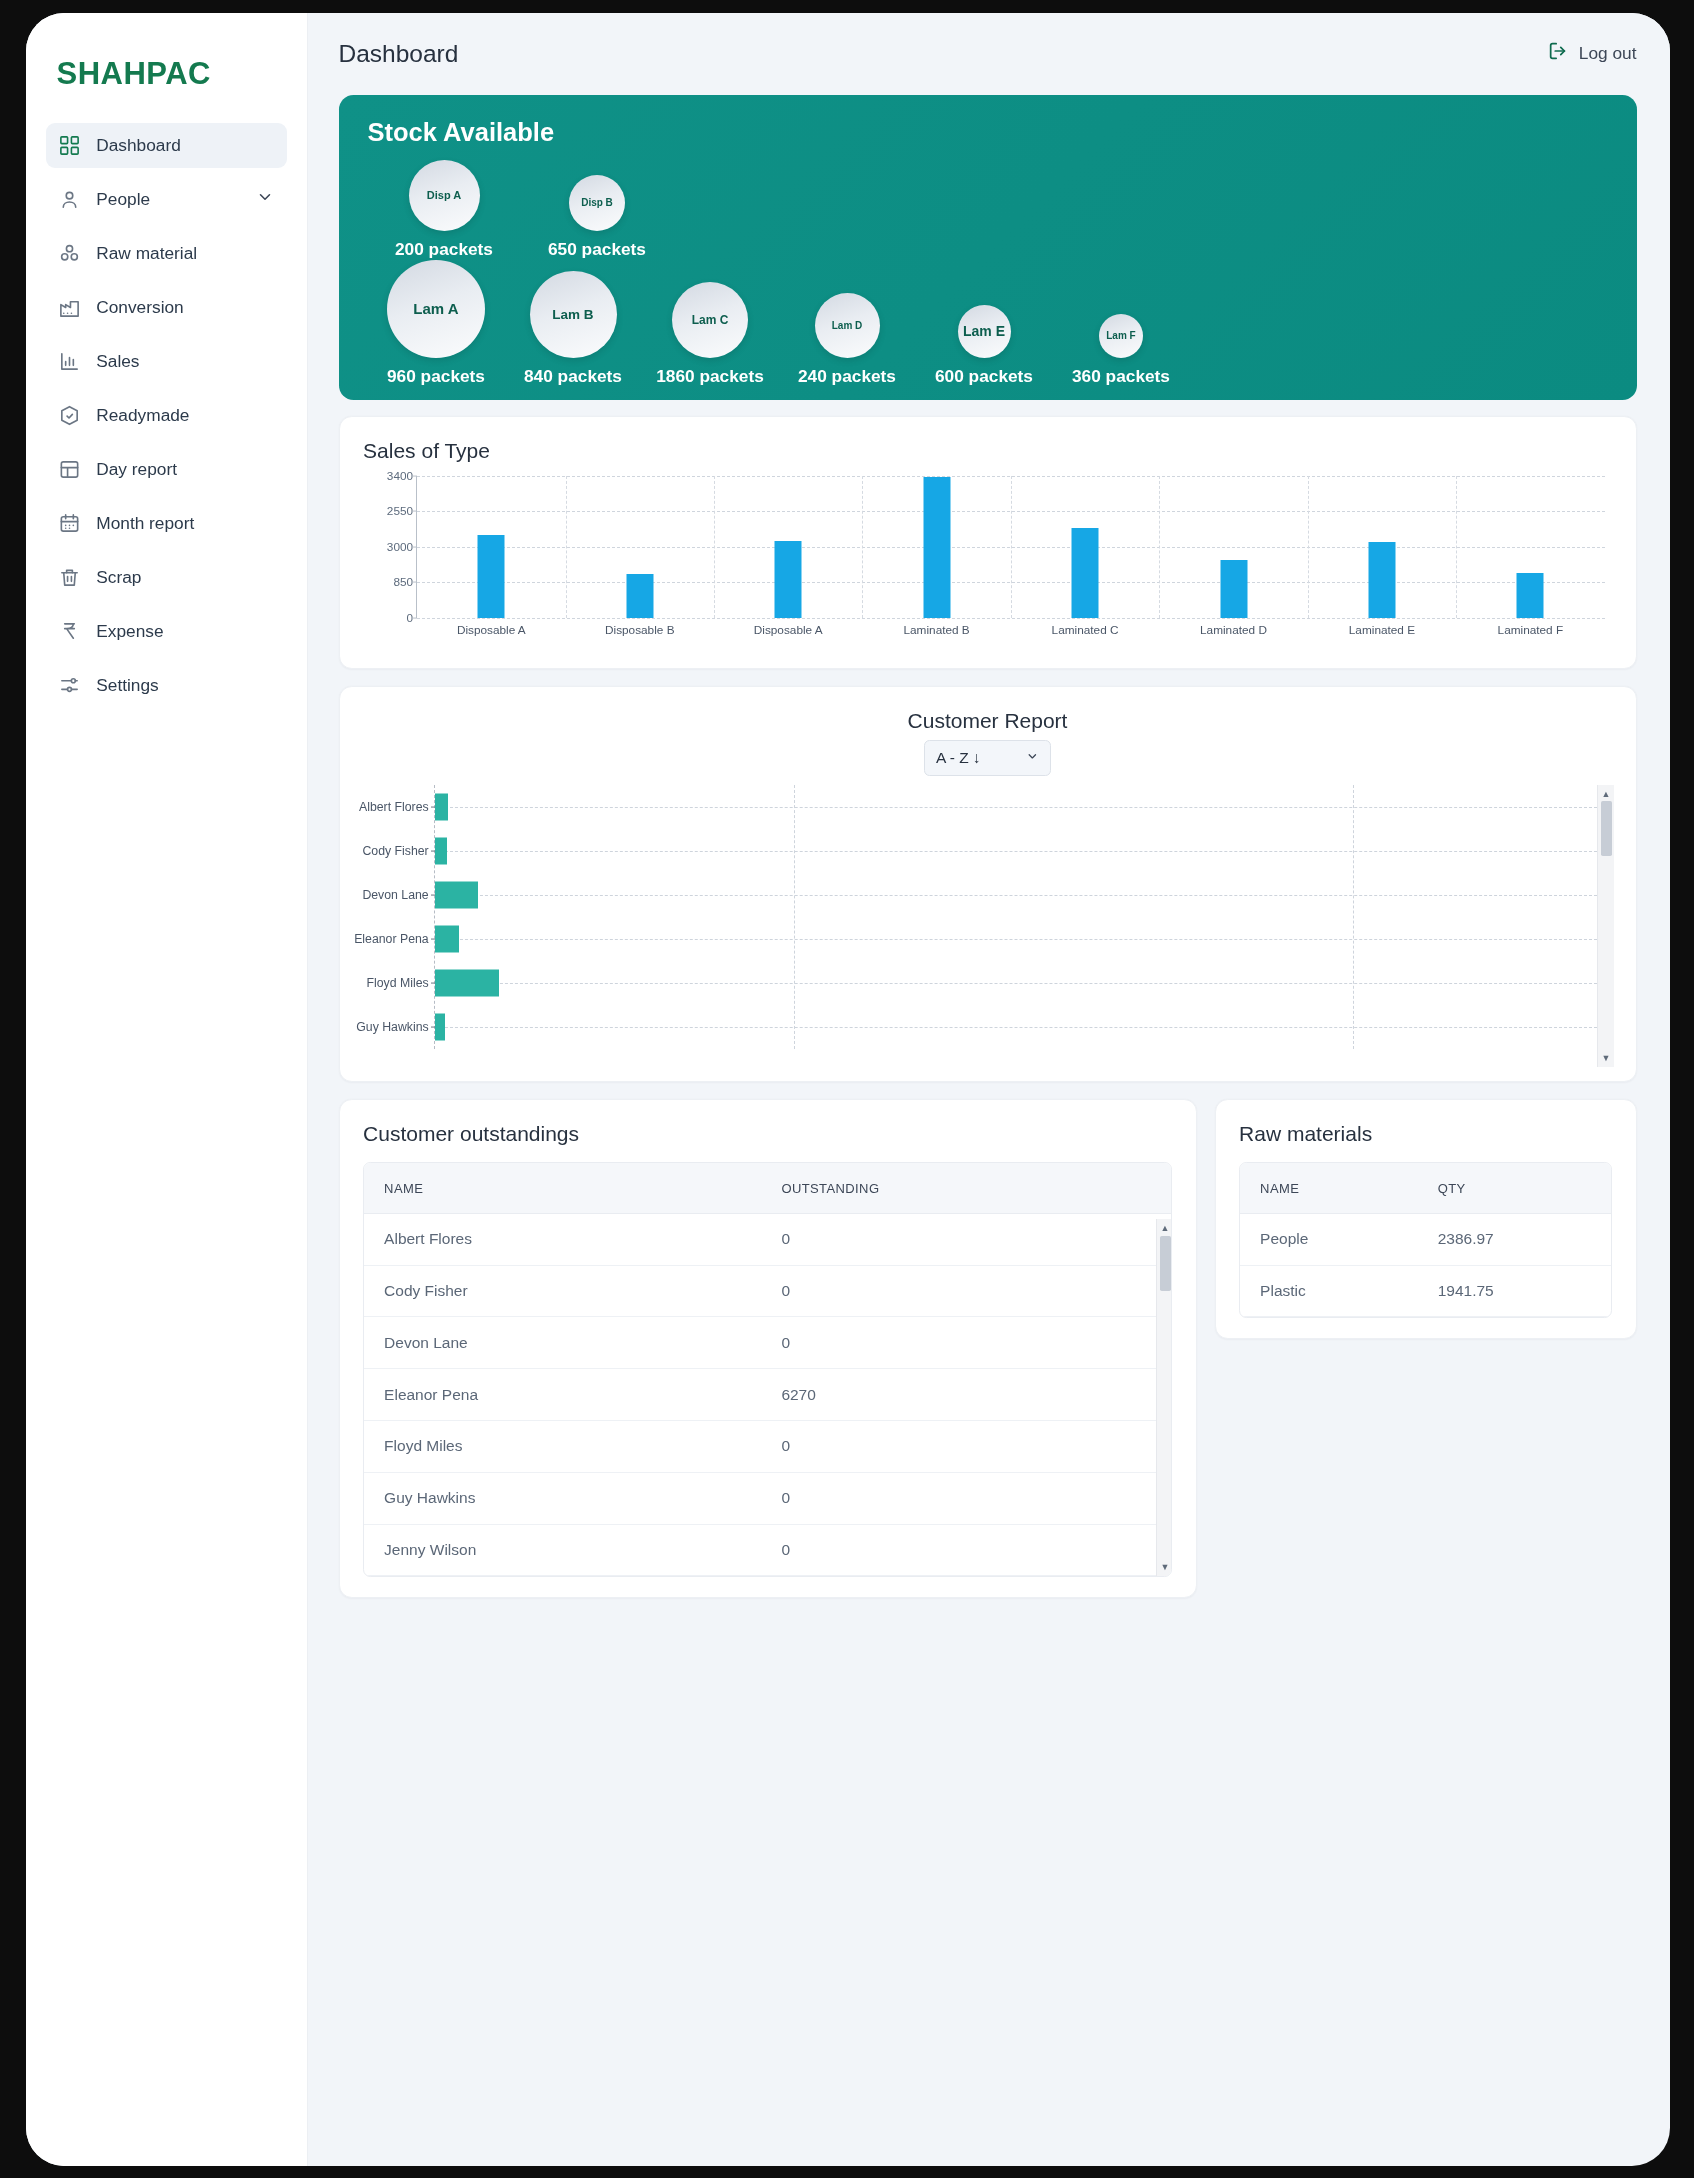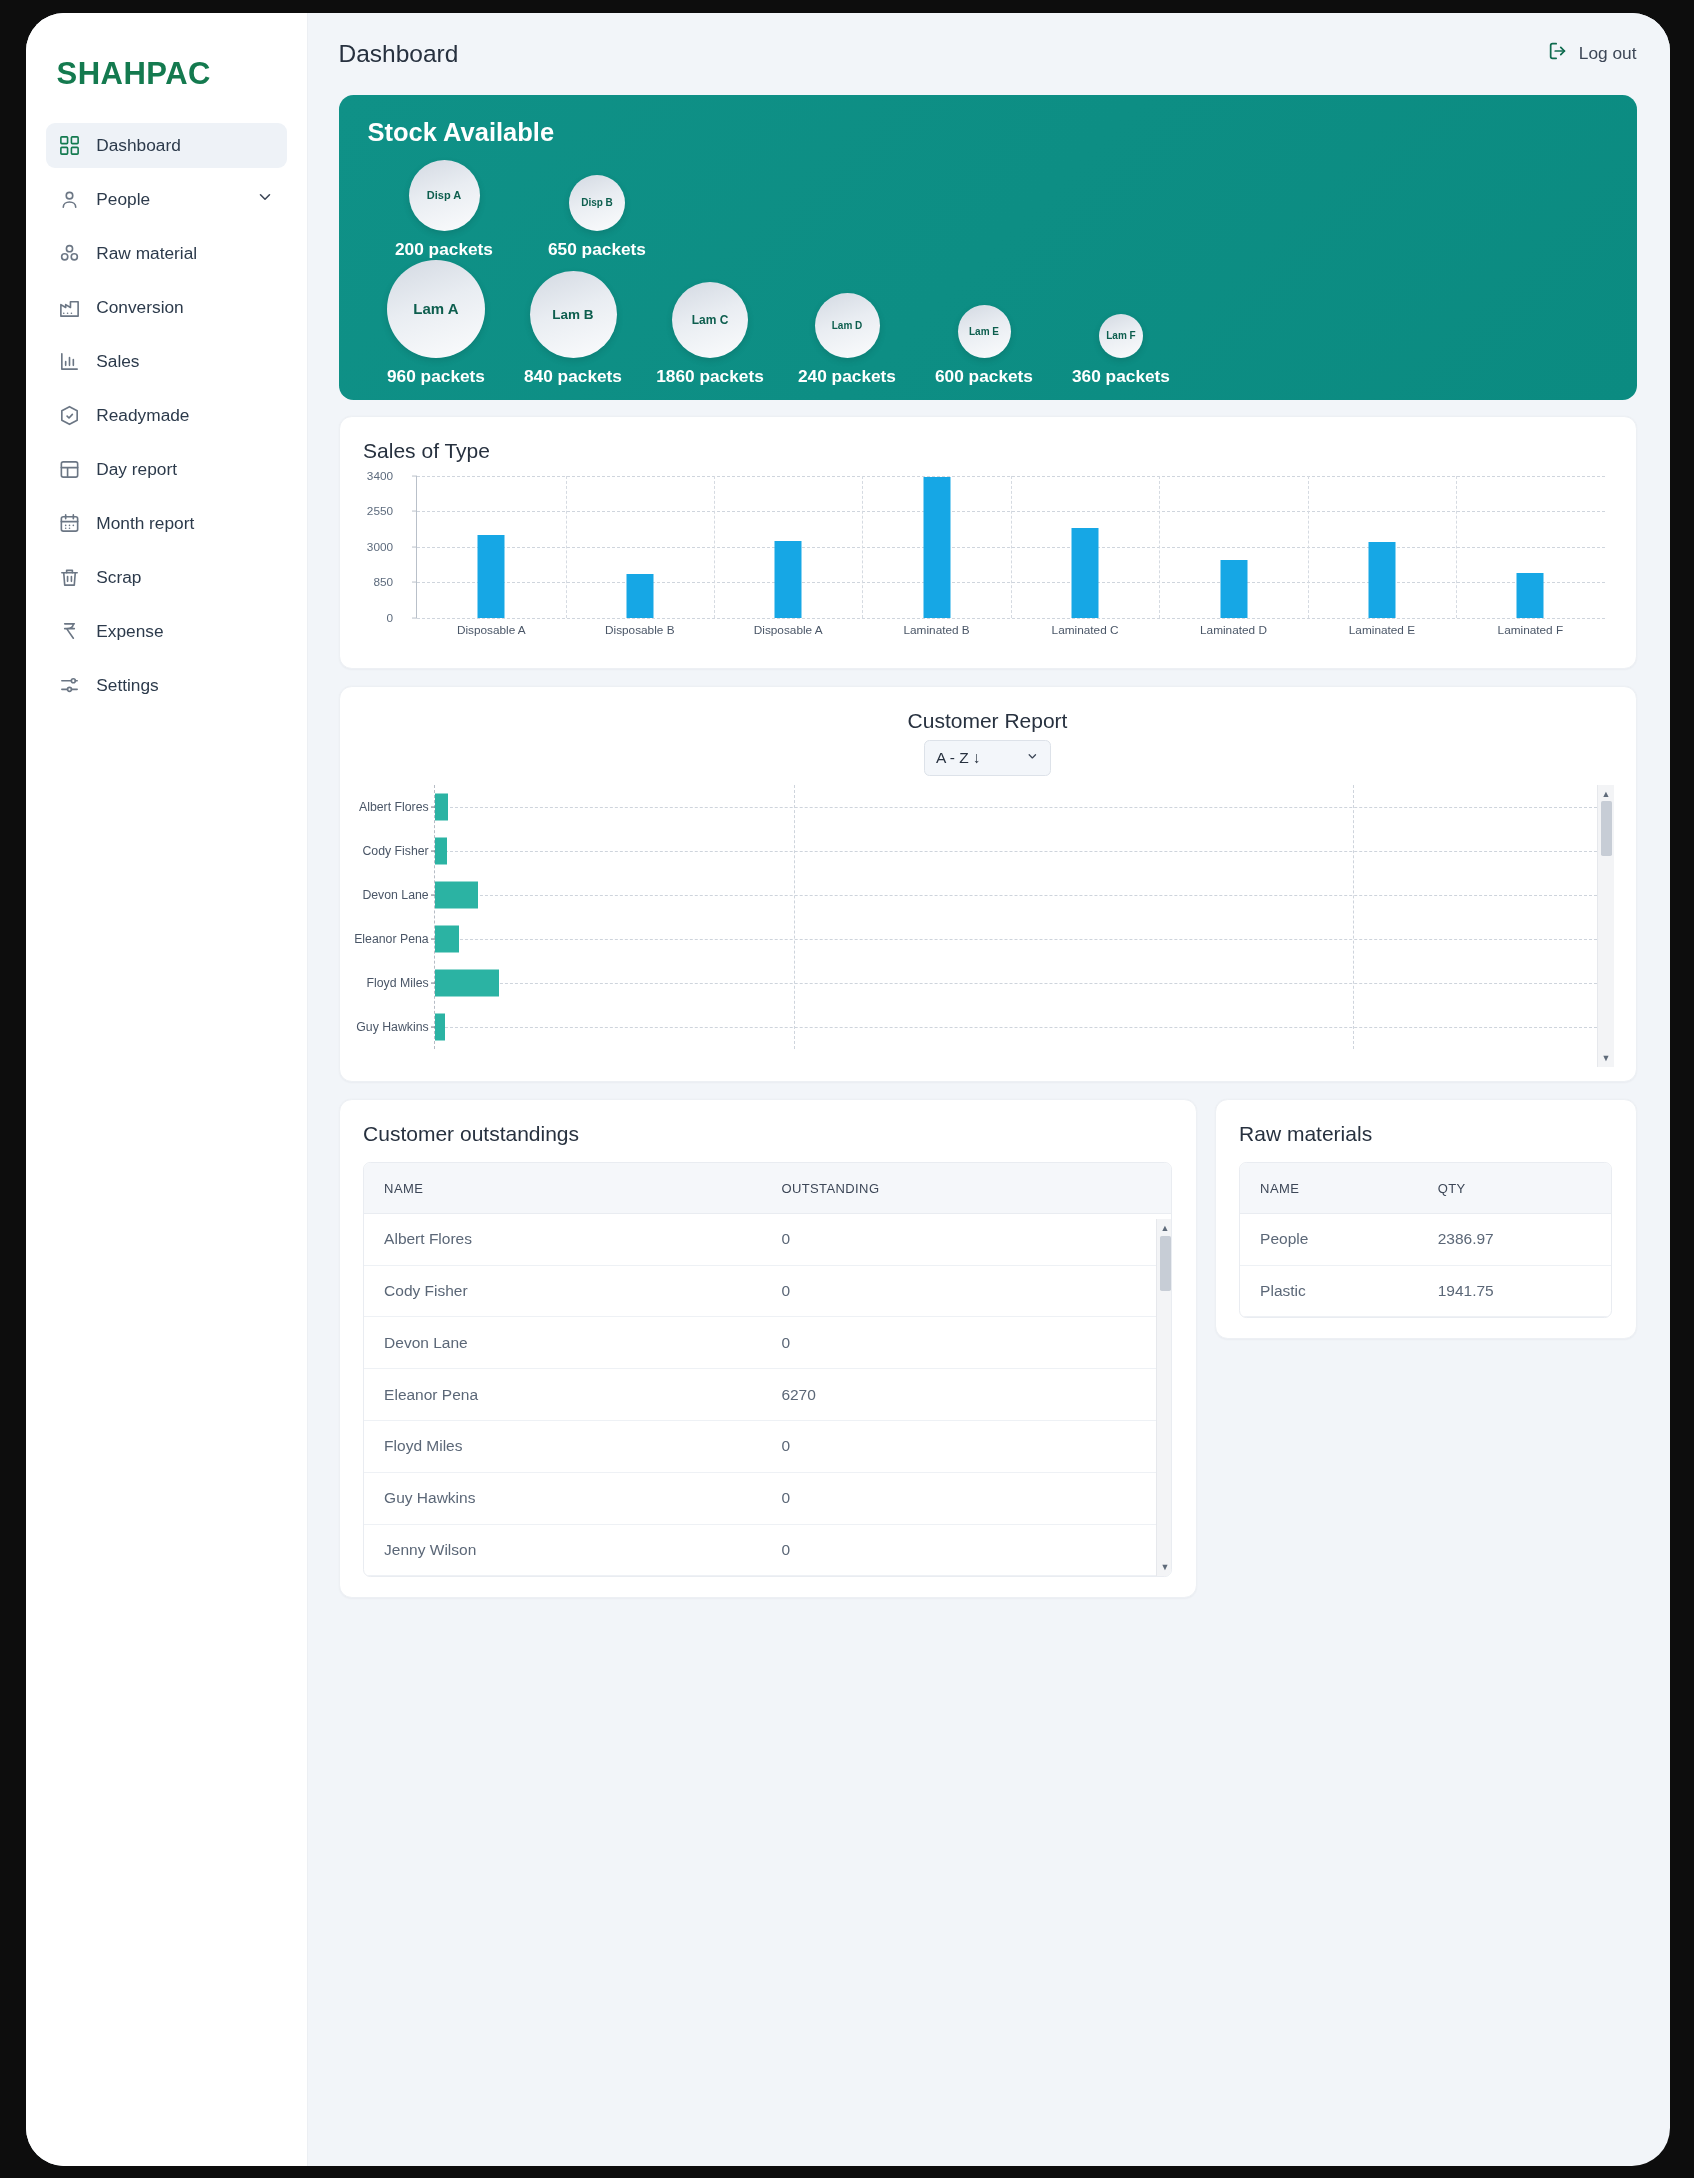--- a/index.html
+++ b/index.html
@@ -95,21 +95,21 @@
     margin-bottom: 16.4px;
     padding: 22px 23.6px 14.5px 23.6px;
   }
   .card-title { font-size: 21px; color: #27313f; margin-bottom: 7.3px; }
   .card-head { display:flex; align-items:center;flex-direction:column; }
   .card-head .card-title { flex:1; }
 
   
   #bar-chart-wrap { height: 178px; position: relative; padding-left: 53px; padding-right: 7.3px; margin-top: 12.7px; }
   #bar-plot { position: relative; height: 142px; border-left: 1.8px solid #b9c0c9; }
-  .ytick { position: absolute; right: 100%; margin-right: 24px; transform: translateY(-50%); font-size: 11.8px; color: #5d6b7d; white-space: nowrap; }
+  .ytick { position: absolute; right: 100%; margin-right: 4px; transform: translateY(-50%); font-size: 11.8px; color: #5d6b7d; white-space: nowrap; }
   .ytick-mark { position:absolute; left:-5.5px; width:5.5px; height:0.9px; background:#b9c0c9; transform: translateY(-50%); }
   .hgrid { position: absolute; left: 0; right: 0; border-top: 0.9px dashed #cfd5dd; }
   .vgrid { position: absolute; top: 0; bottom: 0; border-left: 0.9px dashed #d5dae1; }
   .bar { position: absolute; bottom: 0; background: #16a7e5; width: 27px; transform: translateX(-50%); }
   .xlab { position: absolute; top: 147px; transform: translateX(-50%); font-size: 11.8px; color: #4a5667; white-space: nowrap; }
 
   
   #hbar-wrap { height: 282px; position: relative; margin-top: 9px; padding-left: 71px; }
   #hbar-plot { position: relative; height: 264px; border-left: 0.9px dashed #b6bcc5; }
   .hbar { position: absolute; background: #2bb3a3; height: 27px; left: 0; transform: translateY(-50%); }
@@ -317,21 +317,21 @@
               </div>
               <div class="bubble-val">1860 packets</div>
             </div>
             <div class="bubble-cell">
               <div class="bubble" style="width:65px;height:65px;font-size:10px;">
                 <span>Lam D</span>
               </div>
               <div class="bubble-val">240 packets</div>
             </div>
             <div class="bubble-cell">
-              <div class="bubble" style="width:53px;height:53px;font-size:10px;">
+              <div class="bubble" style="width:53px;height:53px;font-size:14px;">
                 <span>Lam E</span>
               </div>
               <div class="bubble-val">600 packets</div>
             </div>
             <div class="bubble-cell">
               <div class="bubble" style="width:44px;height:44px;font-size:10px;">
                 <span>Lam F</span>
               </div>
               <div class="bubble-val">360 packets</div>
             </div>

